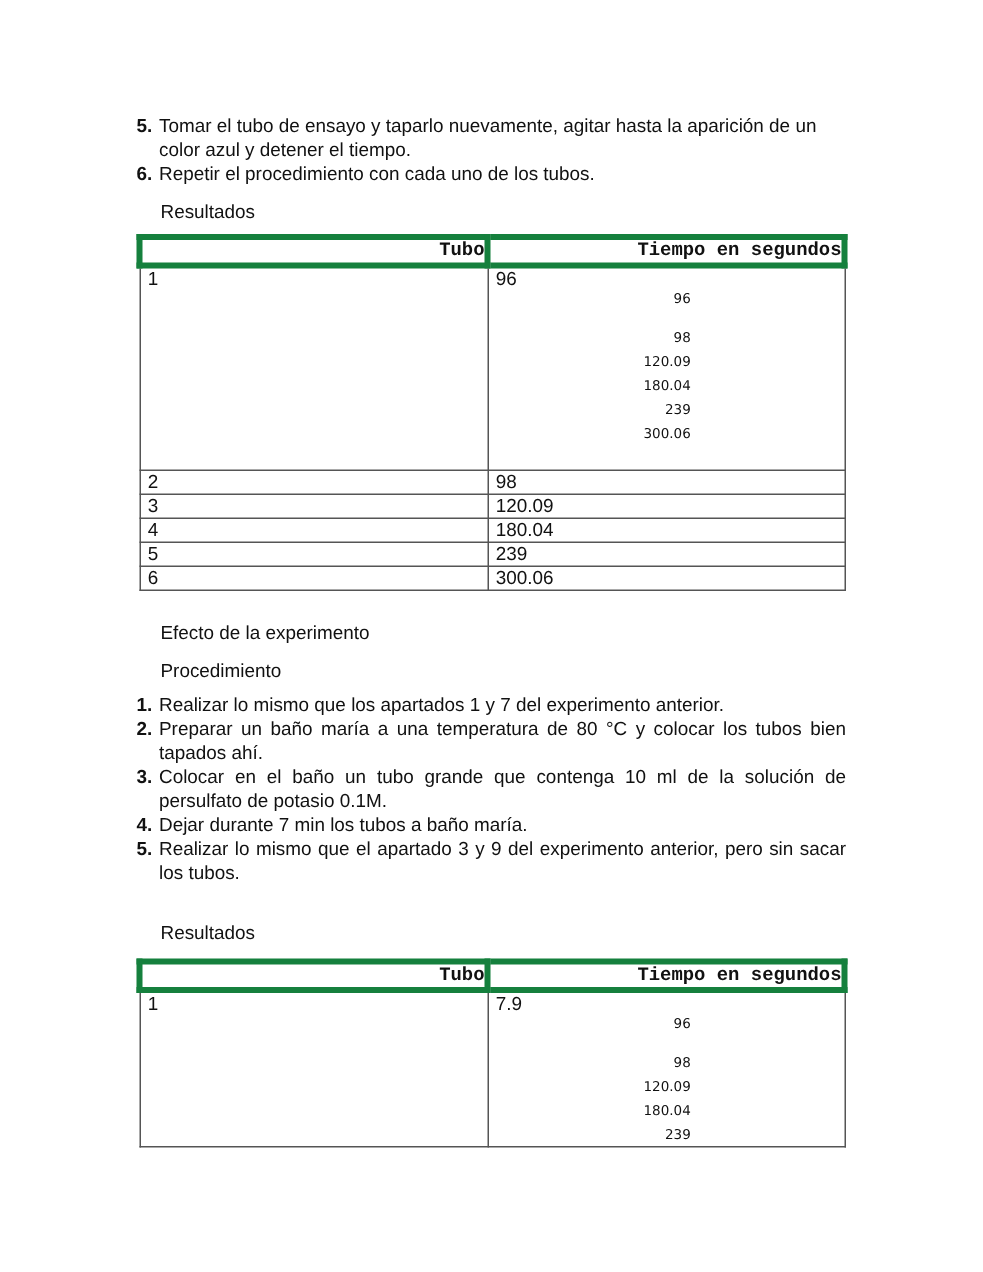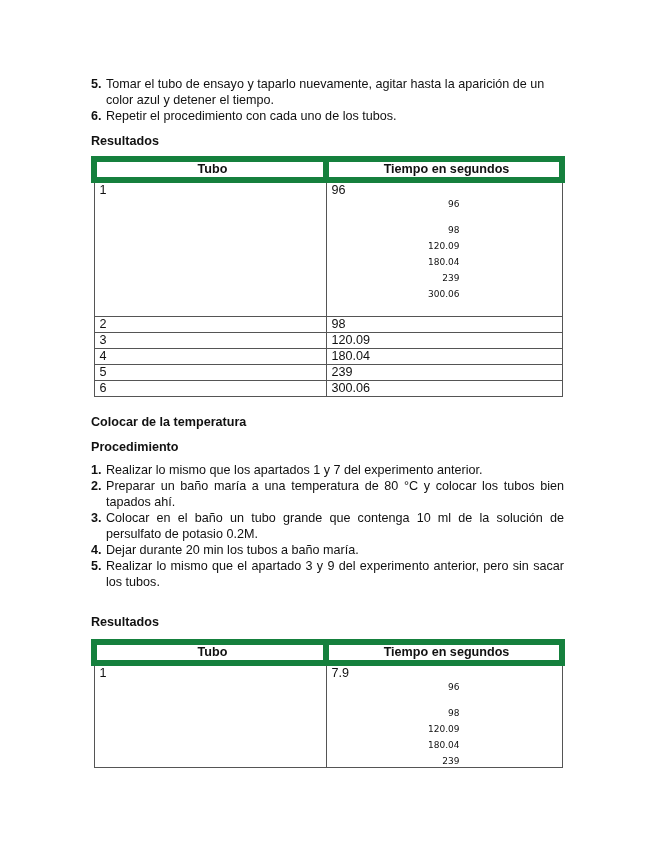--- a/index.html
+++ b/index.html
@@ -2,27 +2,27 @@
 <html><head>
   <meta charset="utf-8">
   <style>
     html, body { margin: 0; padding: 0; background: #ffffff; }
     body { width: 655px; height: 848px; position: relative; overflow: hidden;
       font-family: "Liberation Sans", sans-serif; color: #111; font-size: 12.6px; }
     .item { position: absolute; left: 91px; width: 473px; line-height: 16px; }
     .item .num { position: absolute; left: 0; top: 0; font-weight: bold; }
     .item .txt { display: block; margin-left: 15px; }
     .item.just .txt { text-align: justify; }
-    .heading { position: absolute; left: 91px; font-weight: bold; line-height: 16px; text-align: right; }
+    .heading { position: absolute; left: 107px; font-weight: normal; line-height: 16px; text-align: right; }
     table.res { position: absolute; left: 91px; width: 474px; border-collapse: collapse; }
     table.res td { border: 1px solid #555; padding: 0 0 0 5px; vertical-align: top;
       line-height: 15px; font-size: 12.6px; }
     table.res td.c1 { width: 226px; }
-    table.res th { border: 6px solid #15803d; padding: 0 0 0 5px; text-align: center;
-      font-weight: bold; line-height: 15px; font-size: 12.6px; }
+    table.res th { border: 4px solid #15803d; padding: 0 0 0 5px; text-align: right;
+      font-weight: bold; line-height: 15px; font-size: 12.6px; font-family: Liberation Mono, monospace; }
     .emb { position: relative; }
     .emb .v { position: absolute; right: 102px; font-family: "DejaVu Sans", sans-serif;
       font-size: 9px; line-height: 11px; text-align: right; }
   </style>
 </head>
 <body>
 
 <div class="item" style="top:76px;">
   <span class="num">5.</span>
   <span class="txt">Tomar el tubo de ensayo y taparlo nuevamente, agitar hasta la aparición de un color azul y detener el tiempo.</span>
@@ -70,38 +70,38 @@
     <td class="c1">5</td>
     <td>239</td>
   </tr>
   <tr>
     <td class="c1">6</td>
     <td>300.06</td>
   </tr>
 </tbody>
   </table>
 
-<div class="heading" style="top:414px;">Colocar de la temperatura</div>
+<div class="heading" style="top:414px;">Efecto de la experimento</div>
 <div class="heading" style="top:439px;">Procedimiento</div>
 
 <div class="item just" style="top:462px;">
   <span class="num">1.</span>
   <span class="txt">Realizar lo mismo que los apartados 1 y 7 del experimento anterior.</span>
 </div>
 <div class="item just" style="top:478px;">
   <span class="num">2.</span>
   <span class="txt">Preparar un baño maría a una temperatura de 80 °C y colocar los tubos bien tapados ahí.</span>
 </div>
 <div class="item just" style="top:510px;">
   <span class="num">3.</span>
-  <span class="txt">Colocar en el baño un tubo grande que contenga 10 ml de la solución de persulfato de potasio 0.2M.</span>
+  <span class="txt">Colocar en el baño un tubo grande que contenga 10 ml de la solución de persulfato de potasio 0.1M.</span>
 </div>
 <div class="item just" style="top:542px;">
   <span class="num">4.</span>
-  <span class="txt">Dejar durante 20 min los tubos a baño maría.</span>
+  <span class="txt">Dejar durante 7 min los tubos a baño maría.</span>
 </div>
 <div class="item just" style="top:558px;">
   <span class="num">5.</span>
   <span class="txt">Realizar lo mismo que el apartado 3 y 9  del experimento anterior, pero sin sacar los tubos.</span>
 </div>
 
 <div class="heading" style="top:614px;">Resultados</div>
 
 <table class="res" style="top:639px;">
   <tbody>

